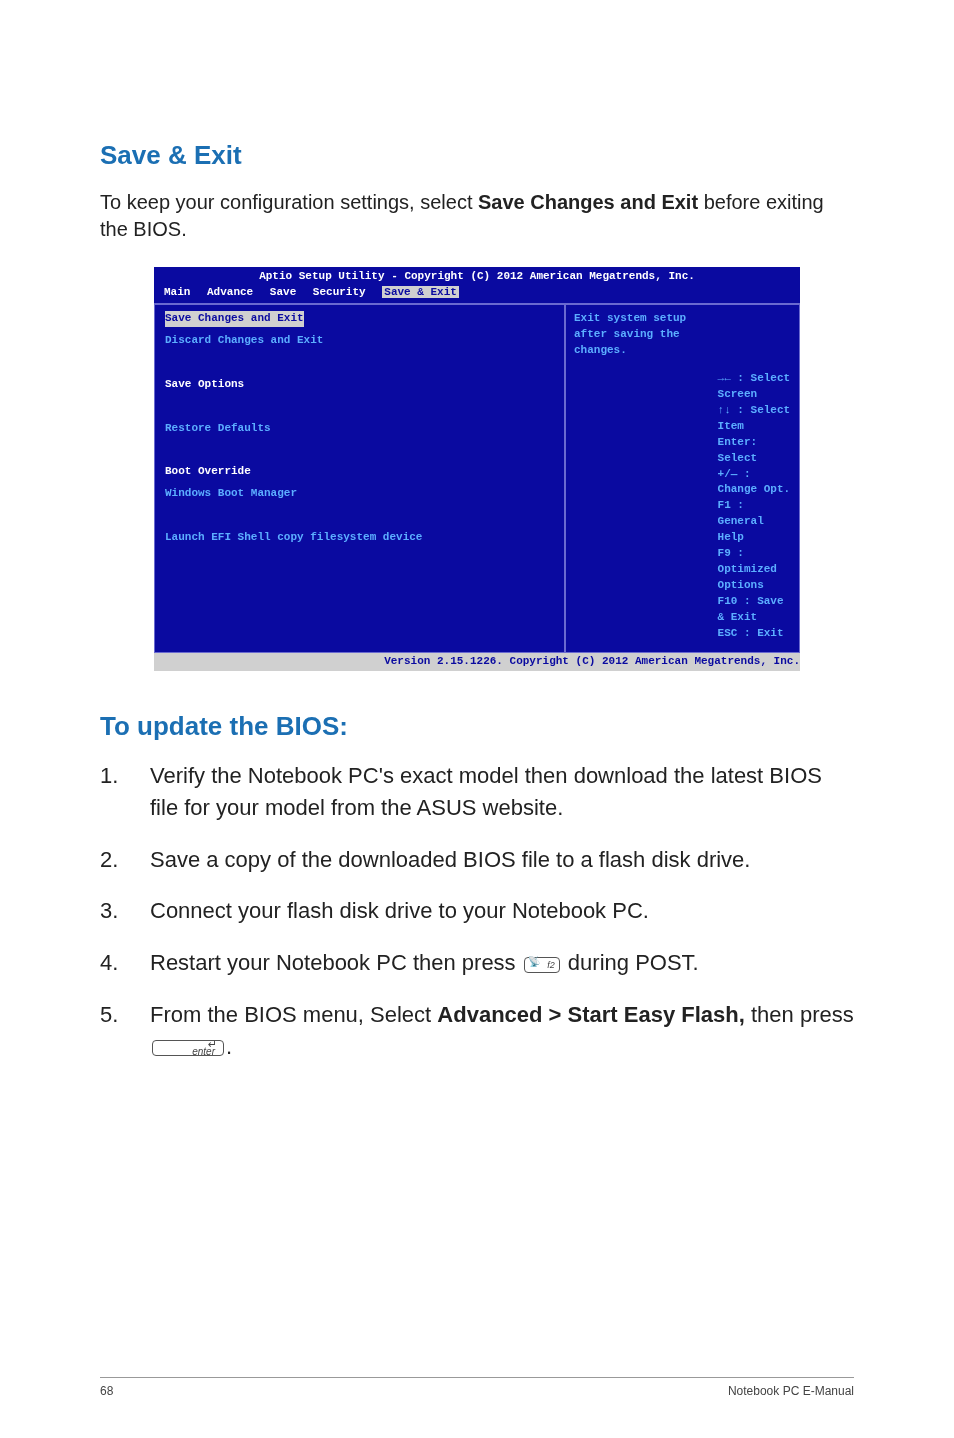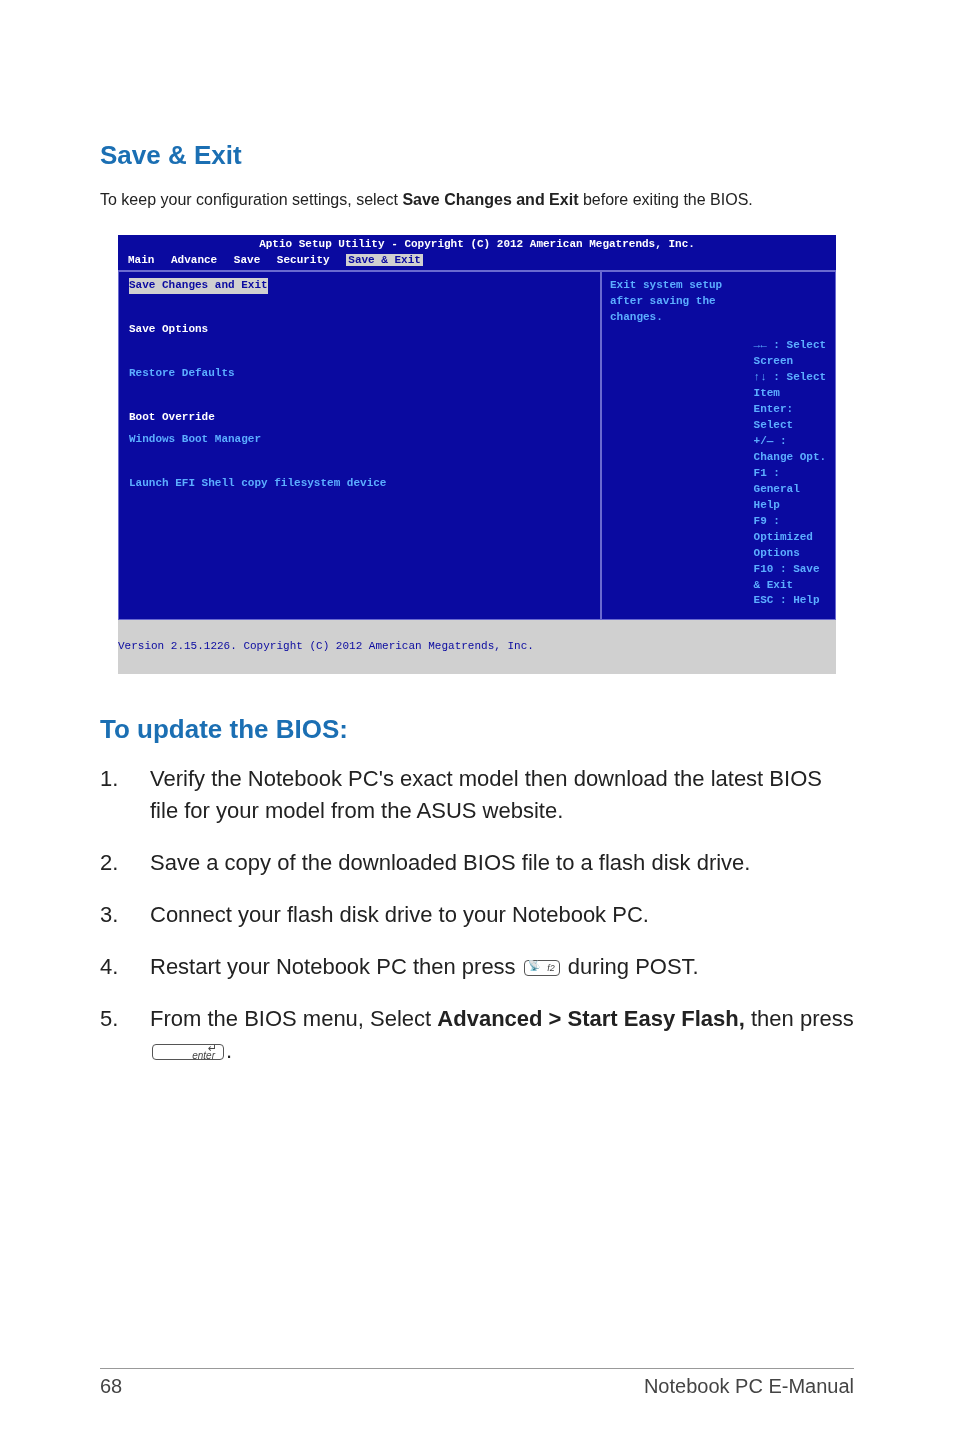--- a/index.html
+++ b/index.html
@@ -14,28 +14,28 @@
   .page {
     padding: 140px 100px 0 100px;
   }
   .section-heading {
     color: #1b6fb3;
     font-size: 26px;
     font-weight: 700;
     margin-bottom: 18px;
   }
   .body-text {
-    font-size: 16px;
+    font-size: 20px;
     line-height: 1.35;
     color: #222;
     margin-bottom: 24px;
   }
   .body-text b { font-weight: 700; }
   .bios-box {
-    width: 718px;
+    width: 646px;
     margin: 0 auto 40px auto;
     background: #0a0aa0;
     font-family: "Courier New", monospace;
     color: #ffffff;
     font-size: 11px;
     line-height: 1.45;
   }
   .bios-header {
     text-align: center;
     color: #ffffff;
@@ -80,23 +80,23 @@
     color: #0a0aa0;
     padding: 0 0;
     display: inline-block;
     font-weight: bold;
   }
   .bios-right .help-top { color: #5caeff; font-weight: bold; }
   .bios-right .help-bottom { color: #5caeff; font-weight: bold; margin-top: 60px; }
   .bios-footer {
     background: #d0d0d0;
     color: #0a0aa0;
-    text-align: left;
-    font-weight: normal;
-    padding: 19px 0;
+    text-align: right;
+    font-weight: bold;
+    padding: 1px 0;
   }
   ol.steps {
     list-style: none;
     counter-reset: step;
     font-size: 22px;
     line-height: 1.45;
     color: #222;
   }
   ol.steps > li {
     counter-increment: step;
@@ -148,21 +148,21 @@
     font-size: 11px;
     color: #444;
   }
   .footer {
     position: absolute;
     bottom: 40px;
     left: 100px;
     right: 100px;
     border-top: 1px solid #999;
     padding-top: 6px;
-    font-size: 20px;
+    font-size: 12px;
     color: #444;
     display: flex;
     justify-content: space-between;
   }
 </style>
 </head>
 <body>
 
 <div class="page">
 
@@ -177,41 +177,42 @@
     <div class="bios-tabs">
       <span>Main</span>
       <span>Advance</span>
       <span>Save</span>
       <span>Security</span>
       <span class="active">Save &amp; Exit</span>
     </div>
     <div class="bios-body">
       <div class="bios-left">
         <div><span class="selected">Save Changes and Exit</span></div>
+        <div class="item">Discard Changes and Exit</div>
         <div class="item">&nbsp;</div>
         <div class="item white">Save Options</div>
         <div class="item">&nbsp;</div>
         <div class="item">Restore Defaults</div>
         <div class="item">&nbsp;</div>
         <div class="item white">Boot Override</div>
         <div class="item">Windows Boot Manager</div>
         <div class="item">&nbsp;</div>
         <div class="item">Launch EFI Shell copy filesystem device</div>
       </div>
       <div class="bios-right">
         <div class="help-top">Exit system setup after saving the changes.</div>
         <div class="help-bottom">
           <div>→←   : Select Screen</div>
           <div>↑↓   : Select Item</div>
           <div>Enter: Select</div>
           <div>+/—  : Change Opt.</div>
           <div>F1   : General Help</div>
           <div>F9   : Optimized Options</div>
           <div>F10  : Save &amp; Exit</div>
-          <div>ESC  : Help</div>
+          <div>ESC  : Exit</div>
         </div>
       </div>
     </div>
     <div class="bios-footer">Version 2.15.1226. Copyright (C) 2012 American Megatrends, Inc.</div>
   </div>
 
   <div class="section-heading">To update the BIOS:</div>
 
   <ol class="steps">
     <li>Verify the Notebook PC's exact model then download the latest BIOS file for your model from the ASUS website.</li>

